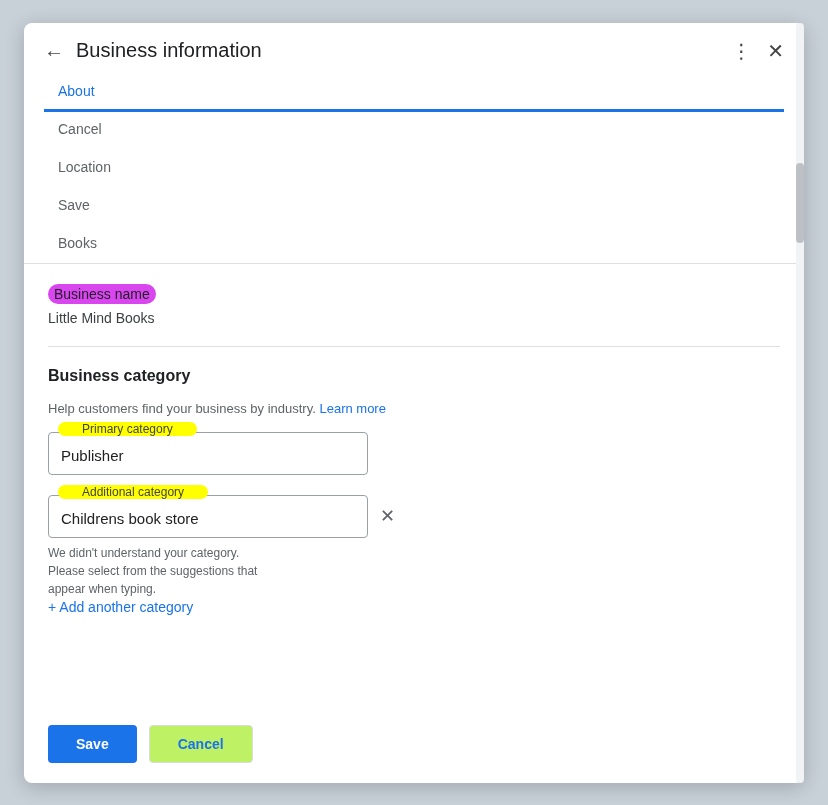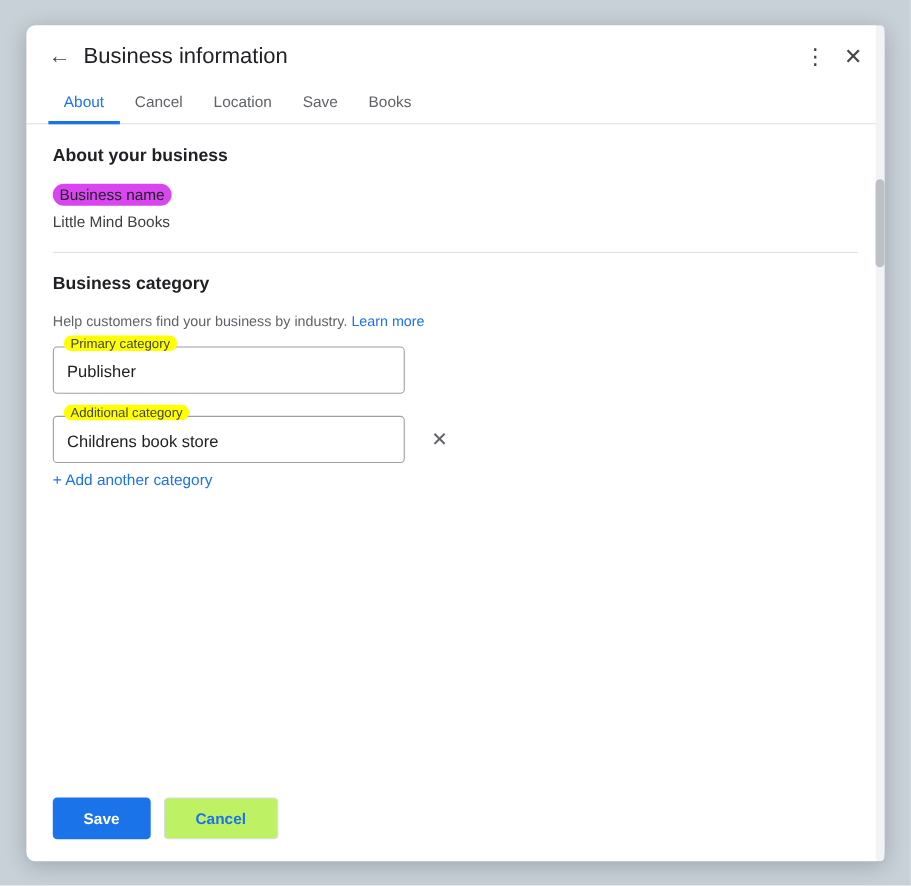--- a/index.html
+++ b/index.html
@@ -62,20 +62,21 @@
       font-size: 20px;
       color: #444;
       cursor: pointer;
     }
 
     .tabs-container {
       display: flex;
       border-bottom: 1px solid #e0e0e0;
       padding: 0 20px;
       margin-top: 10px;
+      flex-direction: column;
     }
 
     .tab {
       padding: 10px 14px;
       font-size: 14px;
       color: #5f6368;
       cursor: pointer;
       border-bottom: 3px solid transparent;
       margin-bottom: -1px;
     }
@@ -149,40 +150,40 @@
       margin-bottom: 20px;
     }
 
     .input-field-label {
       position: absolute;
       top: -10px;
       left: 10px;
       background: #ffff00;
       font-size: 12px;
       color: #444;
-      padding: 0 6px;
+      padding: 0 24px;
       border-radius: 8px;
       font-weight: 500;
       z-index: 1;
     }
 
     .input-field {
       width: 100%;
       border: 1px solid #9aa0a6;
       border-radius: 4px;
       padding: 14px 12px 10px 12px;
       font-size: 15px;
       color: #202124;
       outline: none;
     }
 
     .additional-category-row {
       display: flex;
       align-items: center;
-      gap: 24px;
+      gap: 12px;
       margin-bottom: 6px;
     }
 
     .additional-input-wrapper {
       position: relative;
       width: 320px;
     }
 
     .clear-icon {
       font-size: 18px;
@@ -272,21 +273,20 @@
     <div class="tab active">About</div>
     <div class="tab">Cancel</div>
     <div class="tab">Location</div>
     <div class="tab">Save</div>
     <div class="tab">Books</div>
   </div>
 
   <div class="modal-body">
 
     <div class="business-name-section">
-      <div class="section-title">About your business</div>
       <div class="field-label">Business name</div>
       <div class="field-value">Little Mind Books</div>
     </div>
 
     <hr class="divider">
 
     <div class="business-category-section">
       <div class="section-title">Business category</div>
       <div class="category-description">
         <span>Help customers find your business by industry.</span>
@@ -301,20 +301,21 @@
 
       
       <div>
         <div class="additional-category-row">
           <div class="additional-input-wrapper">
             <div class="input-field-label">Additional category</div>
             <input class="input-field" type="text" value="Childrens book store" style="">
           </div>
           <span class="clear-icon">✕</span>
         </div>
+        <div class="error-text">We didn't understand your category.<br>Please select from the suggestions that<br>appear when typing.</div>
       </div>
 
       
       <div class="add-category-link">+ Add another category</div>
     </div>
   </div>
 
   <div class="modal-footer">
     <button class="save-button">Save</button>
     <button class="cancel-button">Cancel</button>

